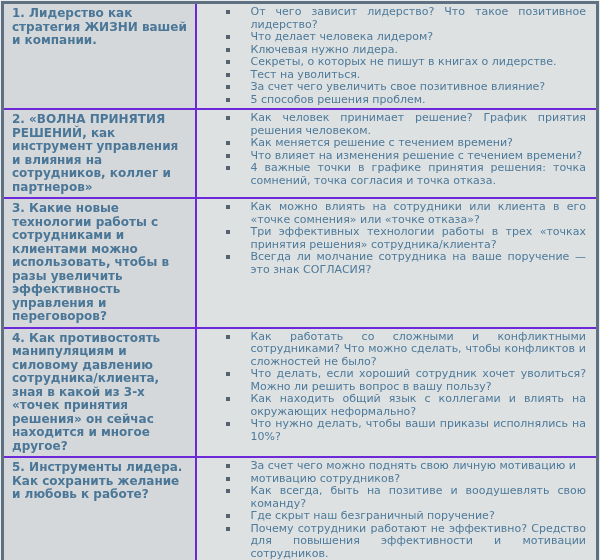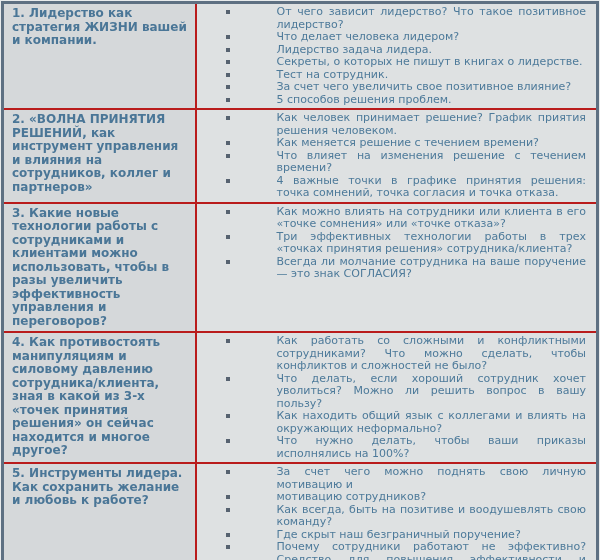--- a/index.html
+++ b/index.html
@@ -18,21 +18,21 @@
     padding: 1px;
   }
   table.program-table {
     border-collapse: collapse;
     width: 598px;
     table-layout: fixed;
     background: #dee1e2;
     border: 3px solid #5e7082;
   }
   td {
-    border: 2px solid #b91c1c;
+    border: 2px solid #6d28d9;
     vertical-align: top;
     box-sizing: border-box;
   }
   td.topic-cell {
     width: 193px;
     background: #d5d8da;
     padding: 3px 5px 3px 8px;
   }
   .topic-text {
     font-weight: bold;
@@ -44,21 +44,21 @@
     background: #dee1e2;
     padding: 2px 8px 2px 0;
   }
   ul.question-list {
     list-style: none;
     margin: 0;
     padding: 0;
   }
   li.question-item {
     position: relative;
-    padding-left: 80px;
+    padding-left: 54px;
     padding-right: 2px;
     text-align: justify;
     font-size: 11px;
     line-height: 12.5px;
     color: #4d7a9a;
   }
   .bullet-icon {
     position: absolute;
     left: 29px;
     top: 4px;
@@ -80,23 +80,23 @@
   <table class="program-table">
     <tbody id="table-body">
         <tr class="row-1">
           <td class="topic-cell">
             <div class="topic-text">1. Лидерство как стратегия ЖИЗНИ вашей и компании.</div>
           </td>
           <td class="questions-cell">
             <ul class="question-list">
               <li class="question-item"><span class="bullet-icon"></span><span>От чего зависит лидерство?  Что такое позитивное лидерство?</span></li>
               <li class="question-item"><span class="bullet-icon"></span><span>Что делает человека лидером?</span></li>
-              <li class="question-item"><span class="bullet-icon"></span><span>Лидерство задача лидера.</span></li>
+              <li class="question-item"><span class="bullet-icon"></span><span>Ключевая нужно лидера.</span></li>
               <li class="question-item"><span class="bullet-icon"></span><span>Секреты, о которых не пишут в книгах о лидерстве.</span></li>
-              <li class="question-item"><span class="bullet-icon"></span><span>Тест на сотрудник.</span></li>
+              <li class="question-item"><span class="bullet-icon"></span><span>Тест на уволиться.</span></li>
               <li class="question-item"><span class="bullet-icon"></span><span>За счет чего увеличить свое позитивное влияние?</span></li>
               <li class="question-item"><span class="bullet-icon"></span><span>5 способов решения проблем.</span></li>
             </ul>
           </td>
         </tr>
         <tr class="row-2">
           <td class="topic-cell">
             <div class="topic-text">2. «ВОЛНА ПРИНЯТИЯ РЕШЕНИЙ, как инструмент управления и влияния на сотрудников, коллег и партнеров»</div>
           </td>
           <td class="questions-cell">
@@ -122,21 +122,21 @@
         </tr>
         <tr class="row-4">
           <td class="topic-cell">
             <div class="topic-text">4. Как противостоять манипуляциям и силовому давлению сотрудника/клиента, зная в какой из 3-х «точек принятия решения» он сейчас находится и многое другое?</div>
           </td>
           <td class="questions-cell">
             <ul class="question-list">
               <li class="question-item"><span class="bullet-icon"></span><span>Как работать со сложными и конфликтными сотрудниками? Что можно сделать, чтобы конфликтов и сложностей не было?</span></li>
               <li class="question-item"><span class="bullet-icon"></span><span>Что делать, если хороший сотрудник хочет уволиться? Можно ли решить вопрос в вашу пользу?</span></li>
               <li class="question-item"><span class="bullet-icon"></span><span>Как находить общий язык с коллегами и влиять на окружающих неформально?</span></li>
-              <li class="question-item"><span class="bullet-icon"></span><span>Что нужно делать, чтобы ваши приказы исполнялись на 100%?</span></li>
+              <li class="question-item"><span class="bullet-icon"></span><span>Что нужно делать, чтобы ваши приказы исполнялись на 10%?</span></li>
             </ul>
           </td>
         </tr>
         <tr class="row-5">
           <td class="topic-cell">
             <div class="topic-text">5. Инструменты лидера. Как сохранить желание и любовь к работе?</div>
           </td>
           <td class="questions-cell">
             <ul class="question-list">
               <li class="question-item"><span class="bullet-icon"></span><span>За счет чего можно поднять свою личную мотивацию и</span></li>

